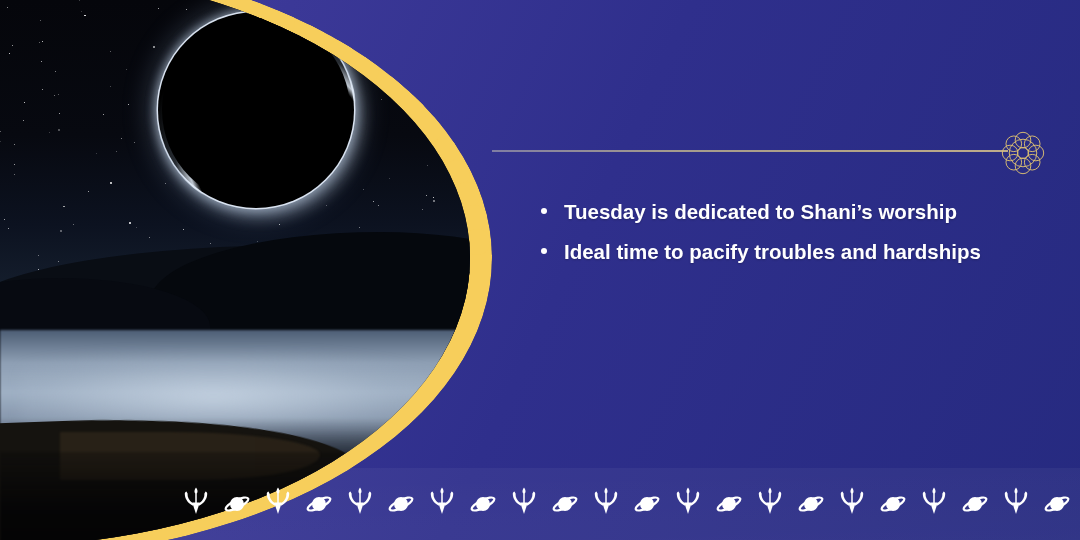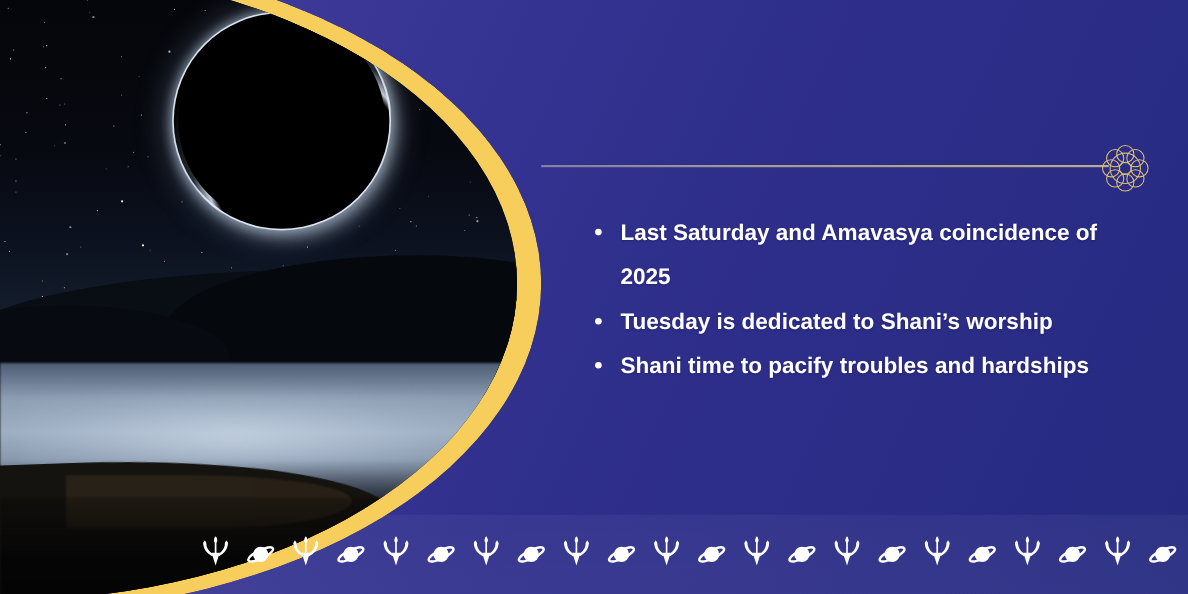--- a/index.html
+++ b/index.html
@@ -323,23 +323,22 @@
       <circle cx="30" cy="30" r="17"></circle>
         <circle cx="70" cy="30" r="17"></circle>
       <circle cx="30" cy="70" r="17"></circle>
         <circle cx="70" cy="70" r="17"></circle>
       <circle cx="50" cy="50" r="12"></circle>
     </g>
   </svg>
 
 
   <ul class="bullets" id="bullets">
-      <li>Last Saturday and Amavasya coincidence of 2025</li>
       <li>Tuesday is dedicated to Shani’s worship</li>
-      <li>Shani time to pacify troubles and hardships</li>
+      <li>Ideal time to pacify troubles and hardships</li>
     </ul>
 
   <div class="strip" id="strip">
       <svg class="gl" viewBox="0 0 32 40">
         <path fill="#ffffff" d="M15.1 2.3h1.8v16.4h-1.8z"></path>
         <path fill="#ffffff" d="M16 0.6c1.1 1.6 1.8 3.2 1.8 4.6 0 1.3-.8 2.3-1.8 2.3s-1.8-1-1.8-2.3c0-1.4.7-3 1.8-4.6z"></path>
         <path fill="#ffffff" d="M4.4 6.2c.9 0 1.6.7 1.6 1.6 0 4.3 1.9 8.2 5.6 10.6l2.2 1.4-1.5 2.2-2.3-1.5C5.6 17.6 2.8 12.9 2.8 7.8c0-.9.7-1.6 1.6-1.6z"></path>
         <path fill="#ffffff" d="M27.6 6.2c.9 0 1.6.7 1.6 1.6 0 5.1-2.8 9.8-7.2 12.7l-2.3 1.5-1.5-2.2 2.2-1.4c3.7-2.4 5.6-6.3 5.6-10.6 0-.9.7-1.6 1.6-1.6z"></path>
         <path fill="#ffffff" d="M4.4 4.9c.8 1.2 1.3 2.4 1.3 3.4 0 1-.6 1.7-1.3 1.7s-1.3-.7-1.3-1.7c0-1 .5-2.2 1.3-3.4z"></path>
         <path fill="#ffffff" d="M27.6 4.9c.8 1.2 1.3 2.4 1.3 3.4 0 1-.6 1.7-1.3 1.7s-1.3-.7-1.3-1.7c0-1 .5-2.2 1.3-3.4z"></path>

